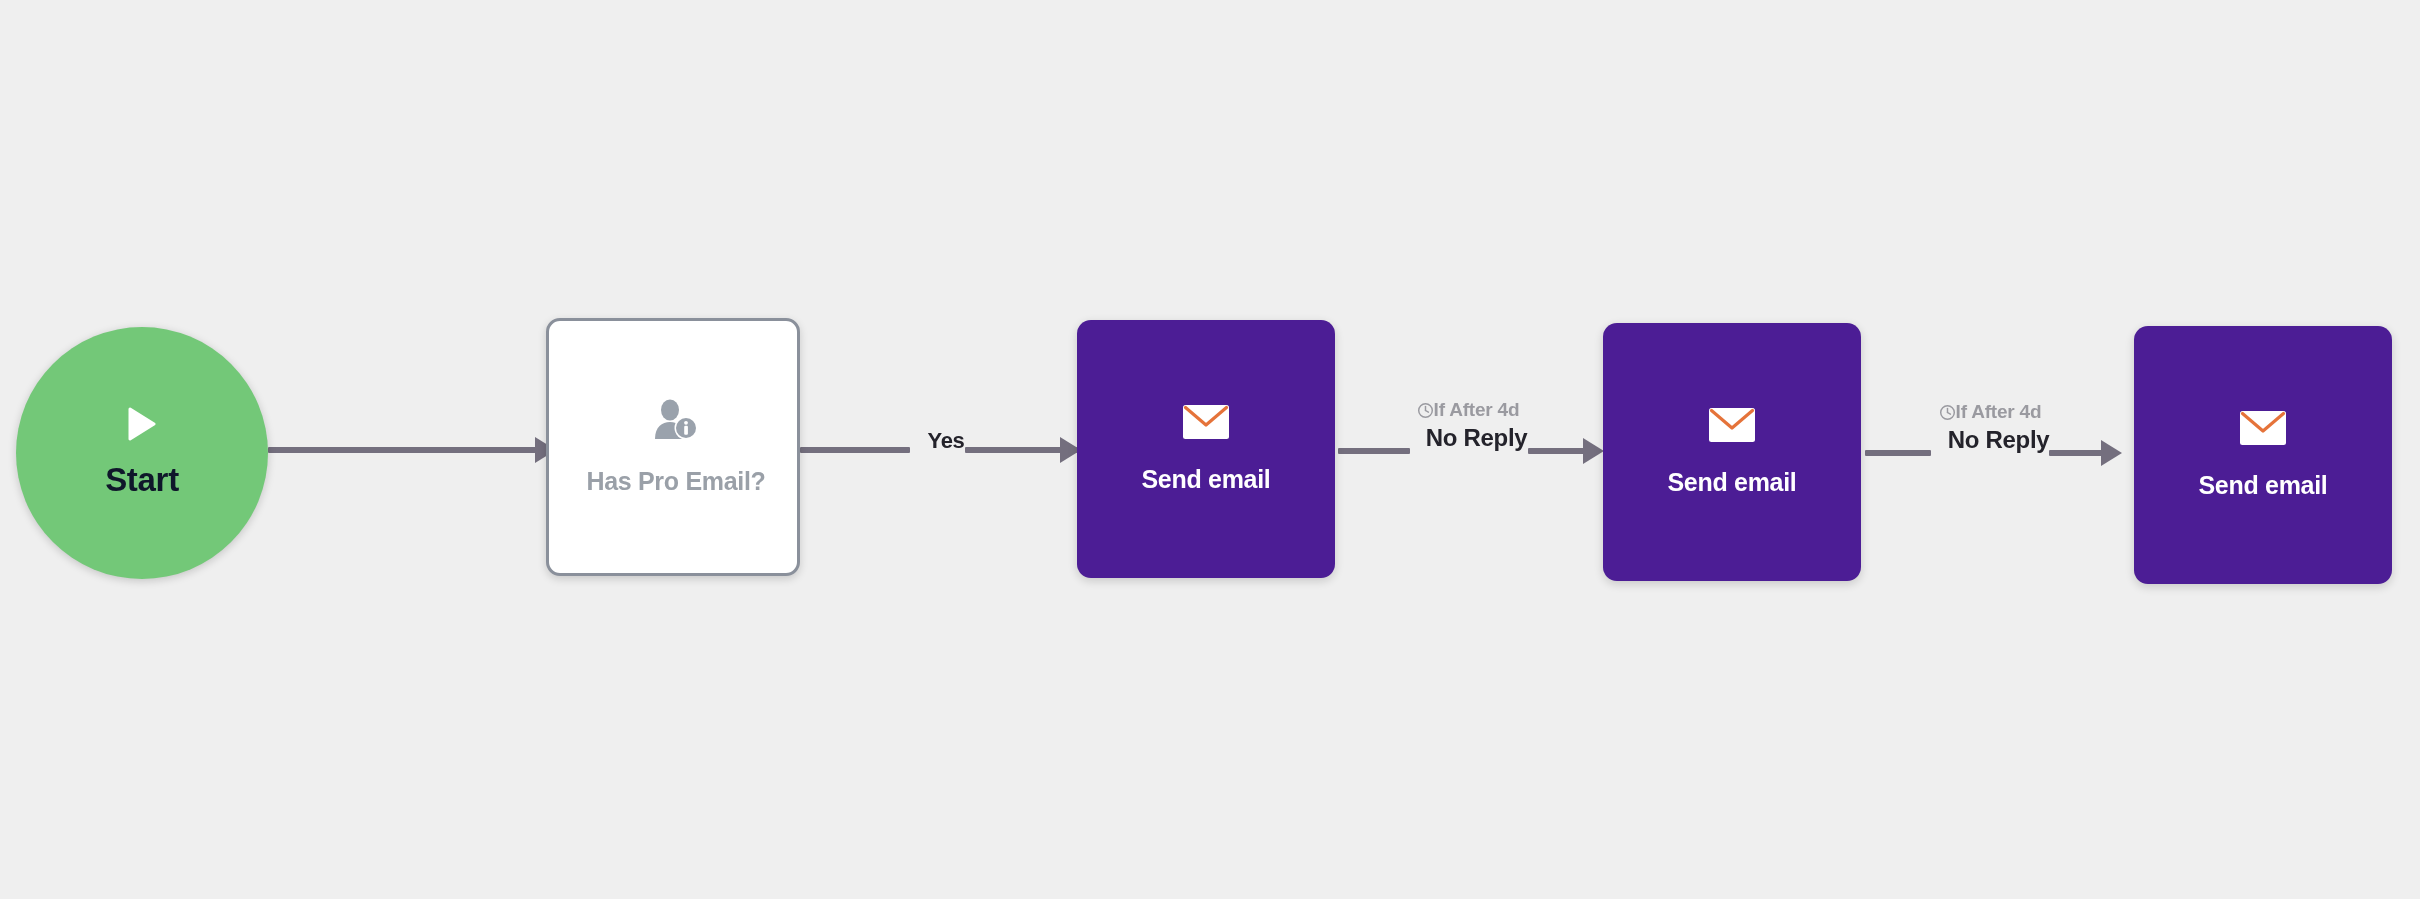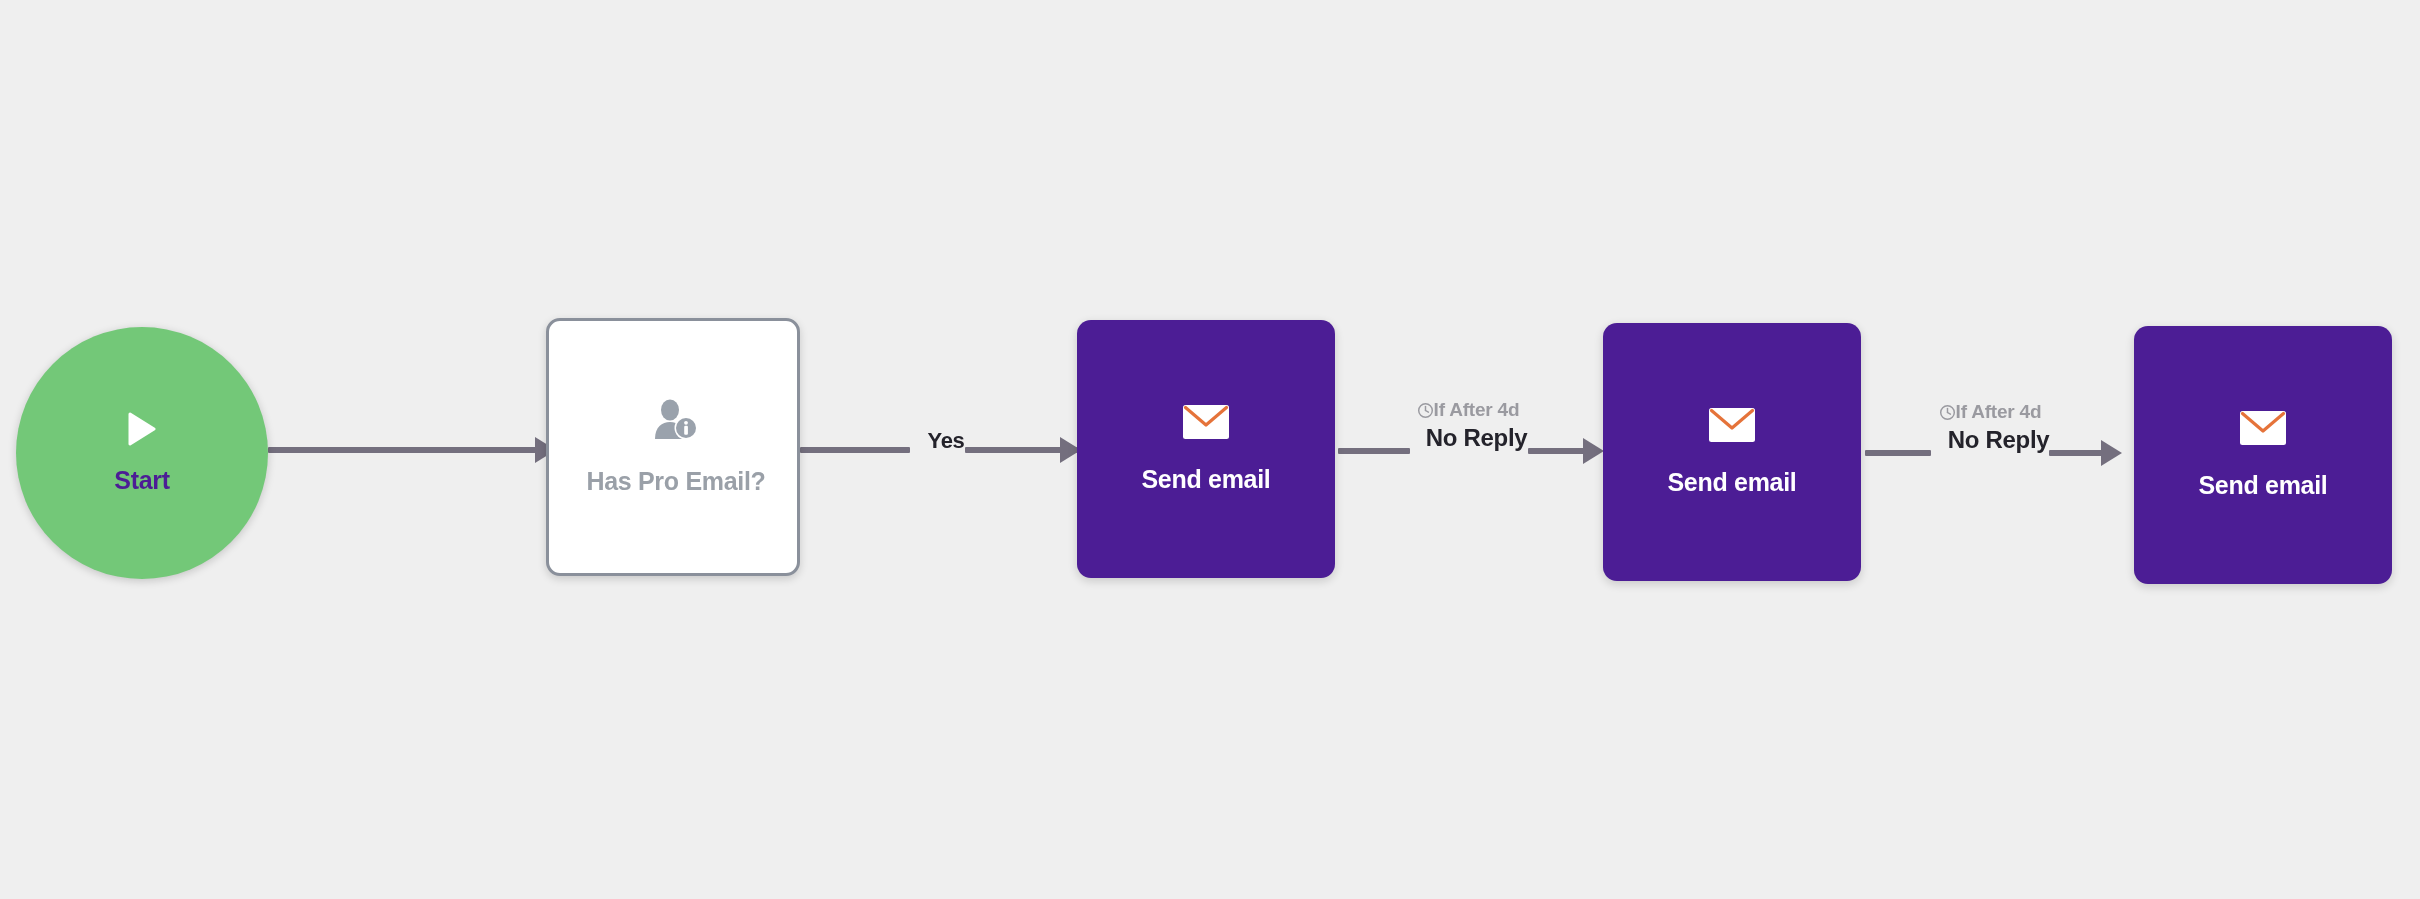--- a/index.html
+++ b/index.html
@@ -33,22 +33,22 @@
   
   .node-start {
     border-radius: 50%;
     background: #73c878;
     box-shadow: 0 2px 8px rgba(0,0,0,0.18);
   }
   .node-start .node-icon {
     margin-bottom: 16px;
   }
   .node-start .node-label {
-    color: #4c1d95;
-    font-size: 25px;
+    color: #0f172a;
+    font-size: 33px;
     font-weight: bold;
     letter-spacing: -0.3px;
   }
 
   
   .node-decision {
     background: #ffffff;
     border: 3px solid #8a909b;
     border-radius: 14px;
     box-shadow: 0 3px 9px rgba(0,0,0,0.16);

